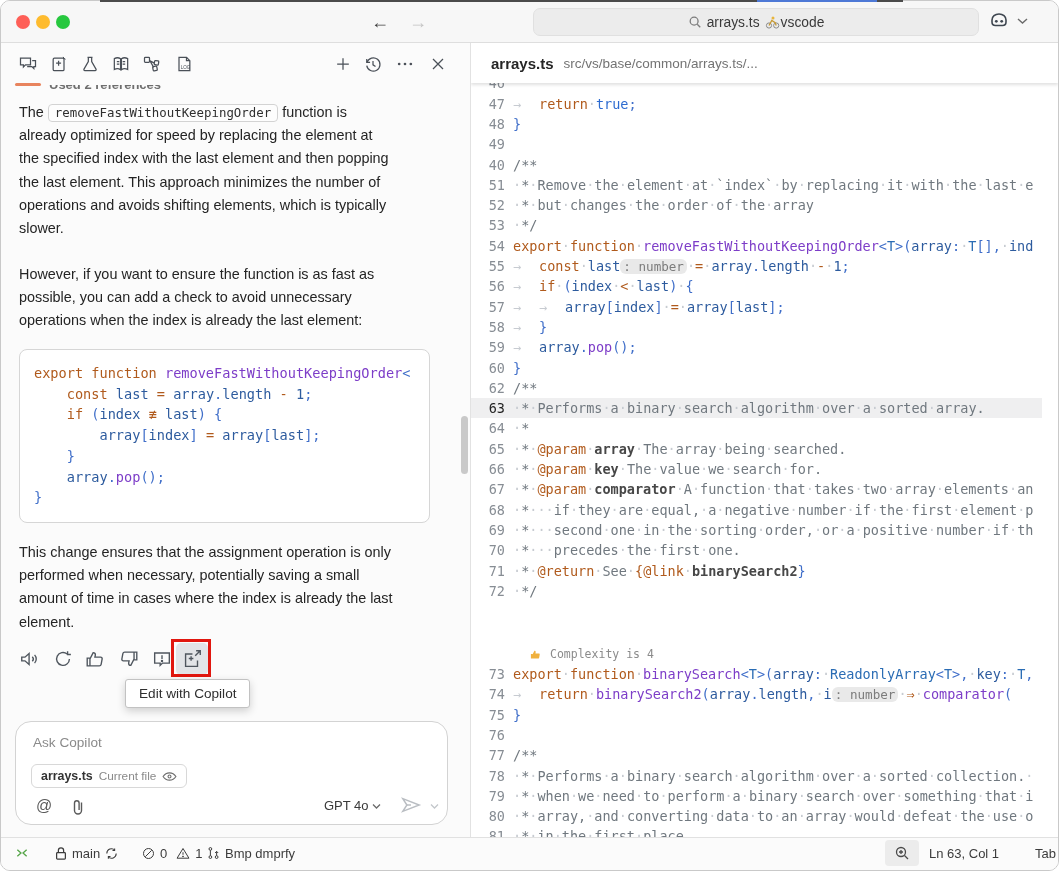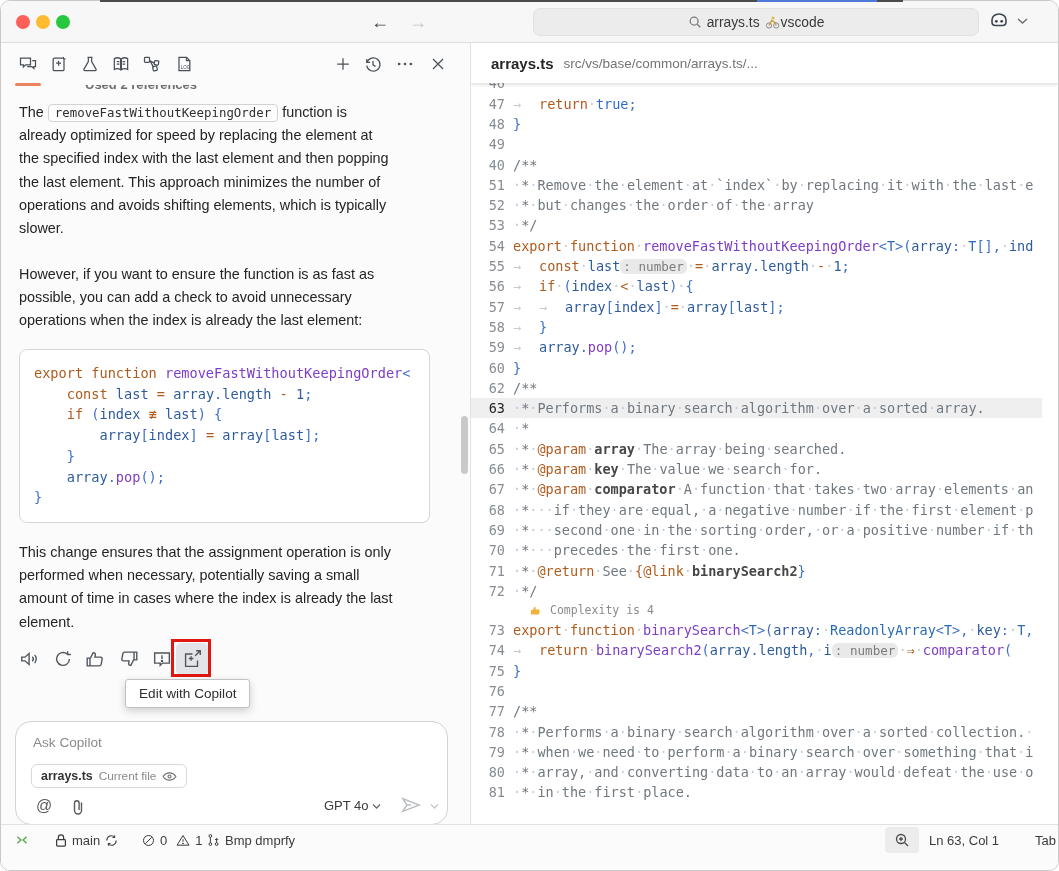--- a/index.html
+++ b/index.html
@@ -17,21 +17,21 @@
   
   .main { position:absolute; top:42px; left:0; right:0; bottom:30px; display:flex; }
   .chat { position:relative; width:470px; height:100%; background:#fbfbfb; border-right:1px solid #e2e2e2; overflow:hidden; }
   .editor { position:relative; flex:1; background:#fff; overflow:hidden; }
 
   
   .chat-toolbar { position:absolute; top:0; left:0; right:0; height:42px; }
   .ticon { position:absolute; top:11px; width:20px; height:20px; color:#4a5058; }
   .active-underline { position:absolute; top:40px; left:14px; width:26px; height:3px; background:#e8845e; border-radius:2px; }
   .used-refs-clip { position:absolute; top:42px; left:48px; height:10px; overflow:hidden; }
-  .used-refs-clip > div { font-size:13px; font-weight:bold; color:#6e6e6e; line-height:16px; margin-top:-8px;margin-left:36px; }
+  .used-refs-clip > div { font-size:13px; font-weight:bold; color:#6e6e6e; line-height:16px; margin-top:-8px; }
 
   .para { position:absolute; left:18px; width:424px; font-size:14.4px; line-height:23.2px; color:#242424; white-space:pre-line; }
   .inline-code { font-family:"DejaVu Sans Mono", monospace; font-size:12.4px; background:#fdfdfd; border:1px solid #d3d3d3; border-radius:4px; padding:0px 6px 1px; color:#2f2f2f; }
 
   .chat-codeblock { position:absolute; left:18px; top:306px; width:411px; height:174px; background:#fff; border:1px solid #d6d6d6; border-radius:8px; padding:13px 0 0 14px; overflow:hidden; }
   .chat-codeblock pre { font-family:"DejaVu Sans Mono", monospace; font-size:13.6px; line-height:20.7px; white-space:pre; }
 
   
   .tok-kw,.tok-op,.tok-tg { color:#b05a1c; }
   .tok-fn { color:#7d3dc8; }
@@ -64,24 +64,24 @@
   
   .ed-header { position:absolute; top:0; left:0; right:0; height:40px; background:#fff; box-shadow:0 2px 3px rgba(0,0,0,.12); z-index:3; display:flex; align-items:center; }
   .ed-file { font-size:15px; font-weight:bold; color:#262626; margin-left:20px; }
   .ed-path { font-size:13.5px; color:#737373; margin-left:10px; }
   #editor-code { position:absolute; top:30.4px; left:0; right:16px; font-family:"DejaVu Sans Mono", monospace; font-size:13.5px; }
   .cl { height:20.3px; line-height:20.3px; white-space:pre; overflow:hidden; }
   .cl.cur { background:#efeff0; }
   .cl.cur .ln { color:#1f1f1f; }
   .ln { display:inline-block; width:34px; text-align:right; color:#878d94; }
   .lc { margin-left:8px; }
-  .lens { height:19px; line-height:19px; padding-left:58px; font-size:11.5px; color:#8b8b8b; white-space:nowrap; display:flex; align-items:center; gap:4px; }
-
-  
-  .statusbar { position:absolute; left:0; right:0; bottom:0; height:46px; background:#fbfbfb; border-top:1px solid #e1e1e1; font-size:13px; color:#3c3c3c; }
+  .lens { height:19px; line-height:19px; padding-left:58px; font-size:11.5px; color:#8b8b8b; white-space:nowrap; display:flex; align-items:center; gap:4px;margin-top:44px; }
+
+  
+  .statusbar { position:absolute; left:0; right:0; bottom:0; height:33px; background:#fbfbfb; border-top:1px solid #e1e1e1; font-size:13px; color:#3c3c3c; }
   .sb-item { position:absolute; top:0; height:30px; display:flex; align-items:center; gap:4px; }
   .zoom-box { position:absolute; left:884px; top:2px; width:34px; height:26px; background:#ececec; border-radius:4px; display:flex; align-items:center; justify-content:center; color:#4a4a4a; }
   svg { display:block; }
 </style>
 </head>
 <body>
 
 <div class="strip" style="left:100px;width:657px;background:#4b4b4b"></div>
 <div class="strip" style="left:757px;width:120px;background:#4e79d6"></div>
 <div class="strip" style="left:877px;width:26px;background:#4b4b4b"></div>

